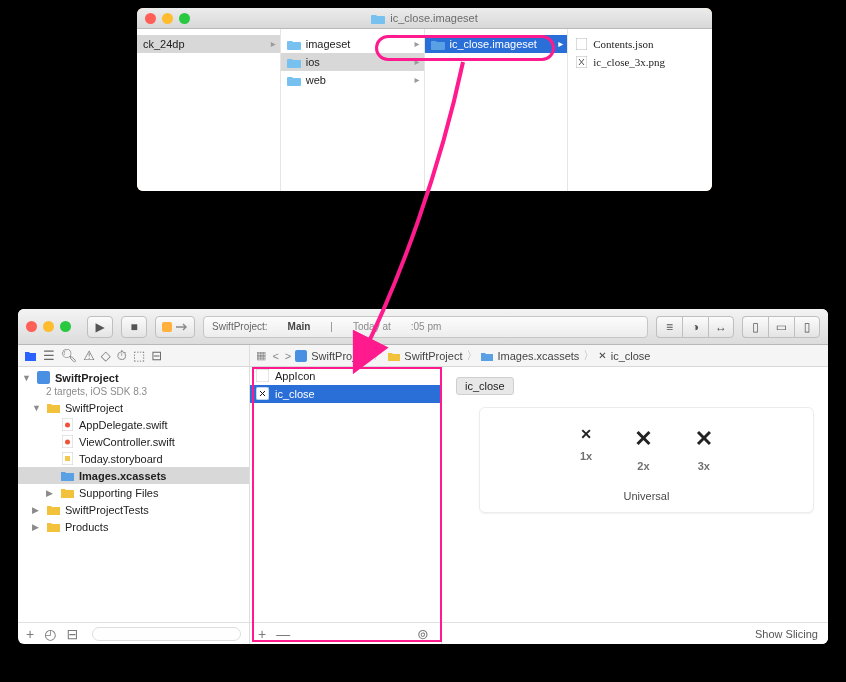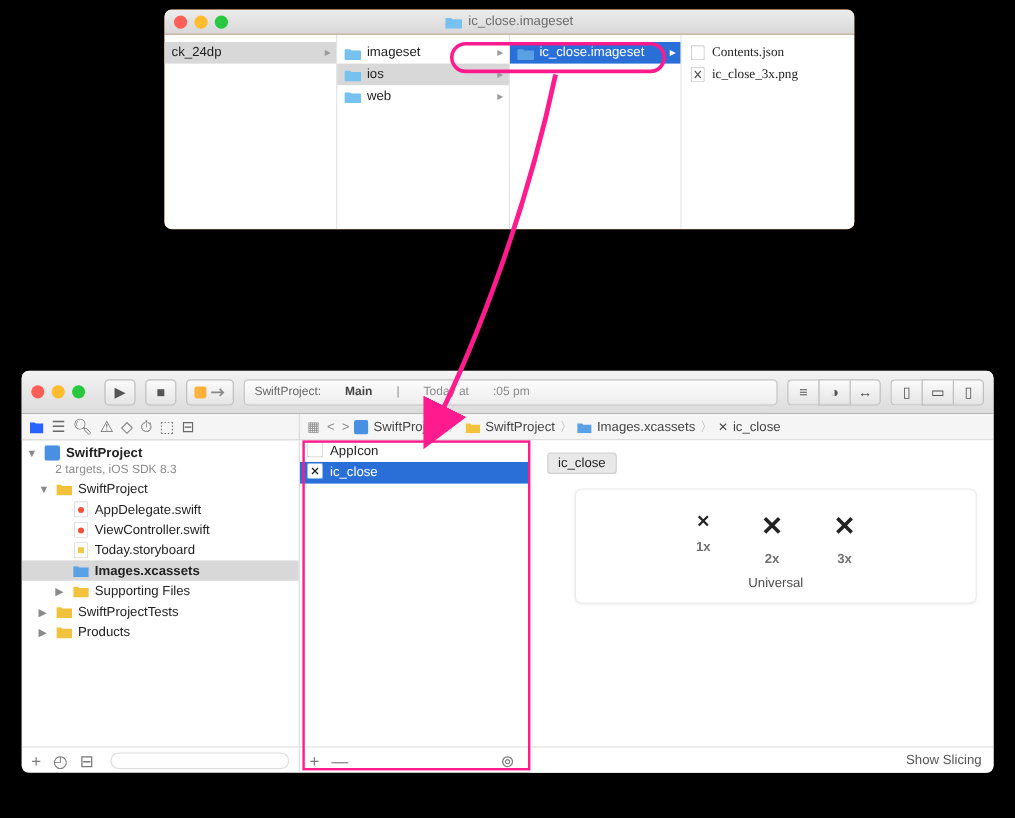--- a/index.html
+++ b/index.html
@@ -195,21 +195,21 @@
     padding: 18px 6px 10px;
     box-shadow: 0 1px 2px rgba(0,0,0,0.06);
     width: 335px;
     margin-left: auto;
   }
   .wells { display:flex; justify-content:center; gap:42px; }
   .well { display:flex; flex-direction:column; align-items:center; gap:8px; }
   .well .img { font-size:22px; font-weight:700; }
   .well.small .img { font-size:14px; }
   .well .lbl { font-size:11px; color:#707070;font-weight:bold; }
-  .universal { text-align:center; margin-top:8px; font-size:11px; color:#4a4a4a; }
+  .universal { text-align:center; margin-top:18px; font-size:11px; color:#4a4a4a; }
   .detail-footer {
     height:22px; border-top:1px solid #e1e1e1;
     display:flex; justify-content:flex-end; align-items:center; padding:0 10px;
     font-size:11px; color:#555;
   }
 
   
   .ring-bottom {
     position: absolute;
     left: 252px; top: 367px;

